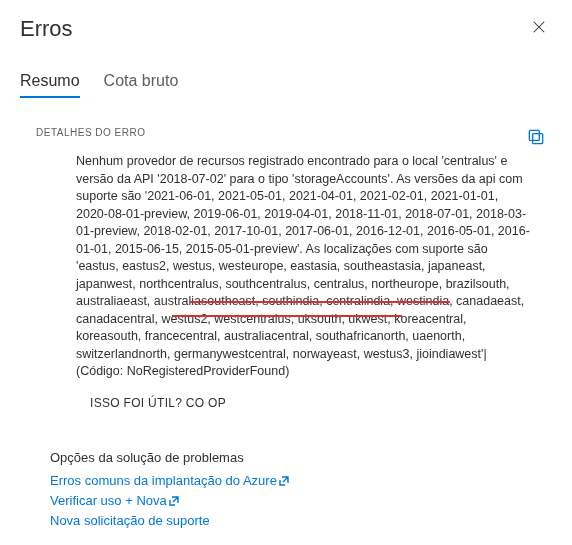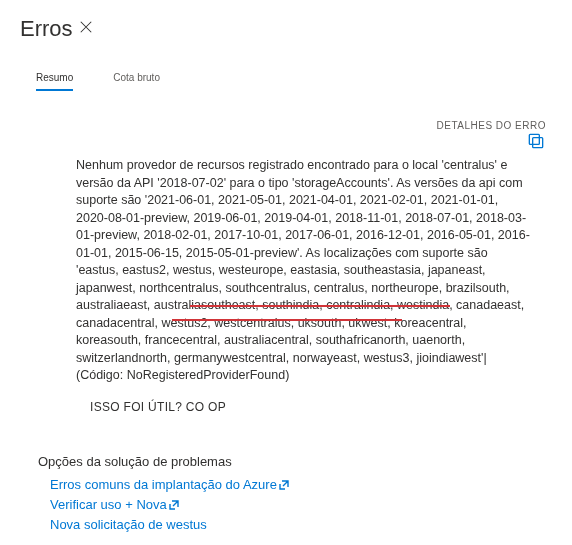--- a/index.html
+++ b/index.html
@@ -6,40 +6,40 @@
   body {
     font-family: 'Segoe UI', Tahoma, sans-serif;
     background: #fff;
     color: #323130;
     width: 572px;
     height: 545px;
     padding: 16px 20px;
     font-size: 13px;
     overflow: hidden;
   }
-  .header { display: flex; align-items: flex-start; }
+  .header { display: flex; justify-content: space-between; align-items: flex-start; }
   .title { font-size: 22px; font-weight: 400; color: #323130; }
   .close { font-size: 18px; font-weight: 300; color: #323130; cursor: pointer; padding: 2px 6px; }
   .tabs { display: flex; gap: 24px; margin-top: 24px; border-bottom: 1px solid transparent; }
-  .tab { font-size: 10px; color: #605e5c; padding: 6px 0 8px 0; cursor: pointer; position: relative; margin-left: 16px; }
+  .tab { font-size: 16px; color: #605e5c; padding: 6px 0 8px 0; cursor: pointer; position: relative; }
   .tab.active { color: #323130; }
   .tab.active::after {
     content:''; position:absolute; left:0; right:0; bottom:0;
     height:2px; background:#0078d4;
   }
-  .details-row { display:flex; justify-content:space-between; align-items:flex-end; margin-top: 28px; padding: 0 6px 0 16px; flex-direction: column;}
+  .details-row { display:flex; justify-content:space-between; align-items:flex-start; margin-top: 28px; padding: 0 6px 0 16px;}
   .details-label { font-size: 10px; letter-spacing: .5px; color:#605e5c; }
   .copy-btn { width:20px; height:20px; cursor:pointer; }
   .copy-btn svg { width:20px; height:20px; stroke:#0078d4; fill:none; }
   .message-block { padding: 6px 20px 0 56px; font-size: 12.5px; line-height: 1.4; color:#323130; word-break: break-word; position: relative;}
   .ul1, .ul2 { position:absolute; height:2px; background:#d13438; pointer-events:none; }
   .ul1 { left:170px; top:154px; width:260px; }
   .ul2 { left:152px; top:168px; width:230px; }
   .feedback { margin: 15px 0 0 70px; font-size: 12px; color:#323130; letter-spacing:.3px;}
-  .troubleshoot-title { margin: 40px 0 8px 18px; font-size: 13px; color:#323130; }
+  .troubleshoot-title { margin: 40px 0 8px 30px; font-size: 13px; color:#323130; }
   .links { margin-left:30px; }
   .links a { display:inline-block; color:#0078d4; text-decoration:none; font-size:13px; margin-bottom:4px; cursor:pointer;}
   .ext-icon { display:inline-block; vertical-align: -1px; margin-left:2px;}
   .ext-icon svg { width:10px; height:10px; stroke:#0078d4; fill:none; stroke-width:1.4;}
 </style>
 </head>
 <body>
 
 <div class="header">
   <div class="title">Erros</div>
@@ -75,14 +75,14 @@
 
 <div class="troubleshoot-title">Opções da solução de problemas</div>
 <div class="links">
   <a><span>Erros comuns da implantação do Azure</span><span class="ext-icon"><svg viewBox="0 0 10 10">
           <path d="M3 1h6v6M9 1L4 6M1 4v5h5"></path>
         </svg></span></a><br>
   <a><span>Verificar uso + </span></a>
   <a><span>Nova</span><span class="ext-icon"><svg viewBox="0 0 10 10">
           <path d="M3 1h6v6M9 1L4 6M1 4v5h5"></path>
         </svg></span></a><br>
-  <a>Nova solicitação de westus</a>
+  <a>Nova solicitação de suporte</a>
 </div>
 
 </body></html>

